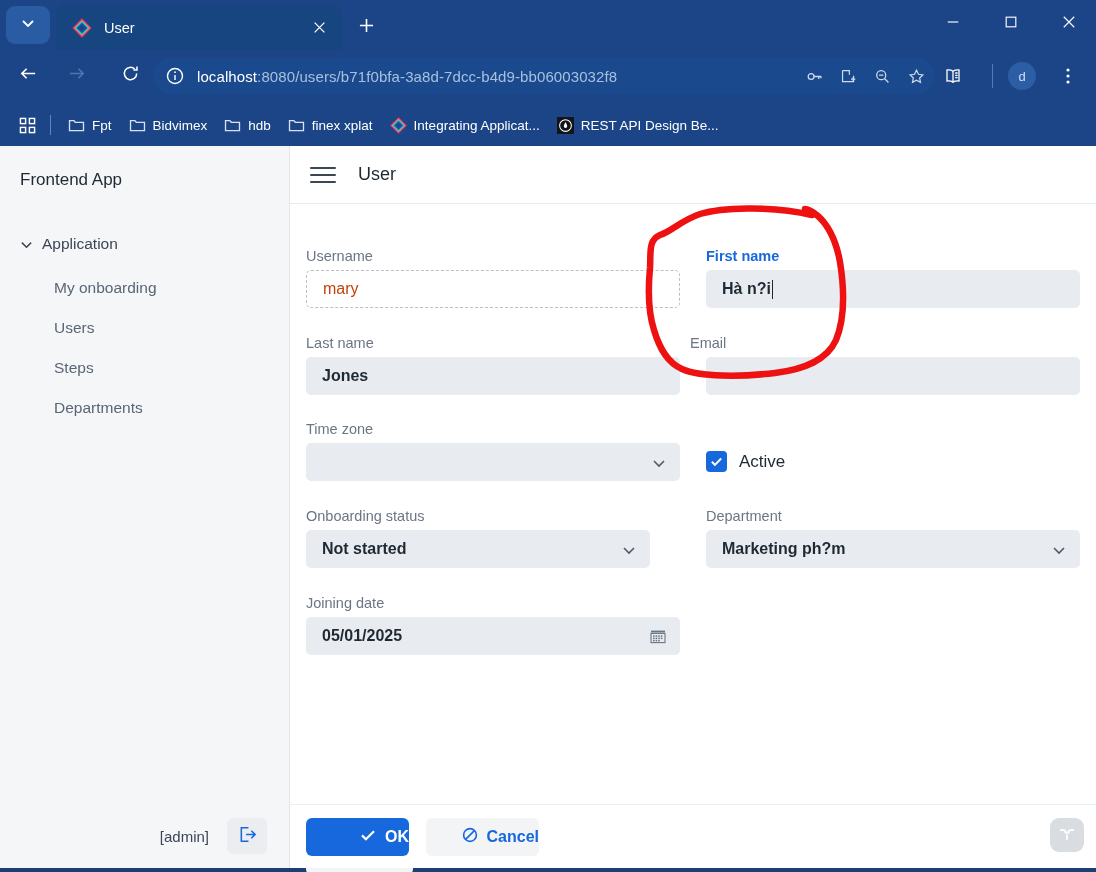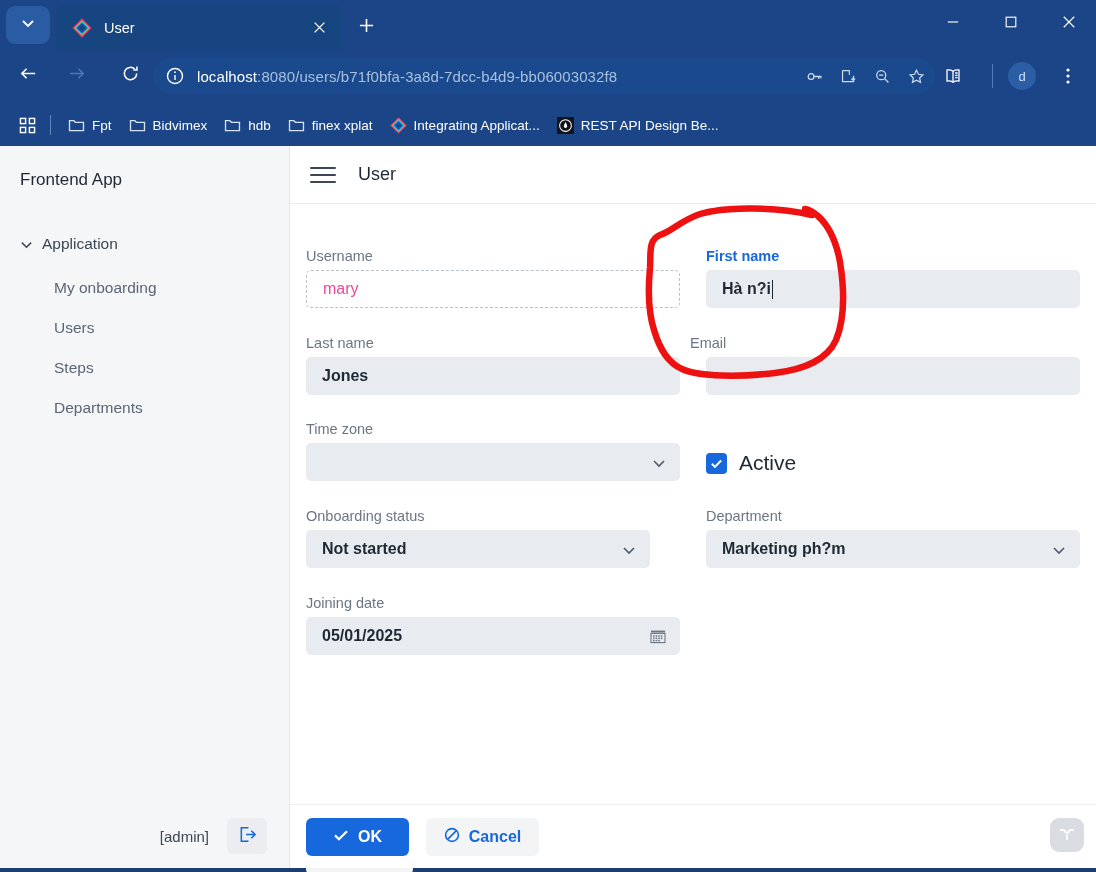--- a/index.html
+++ b/index.html
@@ -122,41 +122,41 @@
   .main-title { font-size: 18px; color: #1f2933; }
 
   .form { position: absolute; left: 0; top: 58px; width: 806px; height: 600px; }
 
   .field-label { position: absolute; font-size: 14.5px; color: #6b7684; }
   .field-label.focused { color: #1668dc; font-weight: bold; }
   .field-box { position: absolute; height: 38px; background: #e8ebef;
                border-radius: 5px; display: flex; align-items: center; padding: 0 16px; }
   .field-box.readonly { background: #ffffff; border: 1px dashed #b9c0c9; }
   .field-value { font-size: 16px; color: #1f2933; font-weight: bold; }
-  .field-value.muted { color: #ec4899; font-weight: normal; }
+  .field-value.muted { color: #c2410c; font-weight: normal; }
   .caret { display: inline-block; width: 1.5px; height: 19px; background: #1f2933;
            margin-left: 1px; vertical-align: -4px; }
   .chevron-down { position: absolute; right: 14px; top: 13px; width: 14px; height: 14px; }
   .cal-icon { position: absolute; right: 14px; top: 11px; width: 16px; height: 16px; }
 
   .checkrow { position: absolute; display: flex; align-items: center; }
   .checkbox { width: 21px; height: 21px; background: #1668dc; border-radius: 4px;
               display: flex; align-items: center; justify-content: center; margin-right: 12px; }
   .checkbox svg { width: 13px; height: 13px; }
-  .check-label { font-size: 21px; color: #1f2933; }
+  .check-label { font-size: 17px; color: #1f2933; }
 
   .gen-btn { position: absolute; left: 306px; top: 690px; width: 107px; height: 39px;
              background: #f3f4f6; border-radius: 6px; display: flex; align-items: center;
              justify-content: center; font-size: 16px; color: #1668dc; font-weight: bold; }
 
   
   .bottombar { position: absolute; left: 290px; bottom: 0; width: 806px; height: 64px;
                background: #ffffff; border-top: 1px solid #eceef1; }
   .btn { position: absolute; top: 13px; height: 38px; border-radius: 6px;
-         display: flex; align-items: center; justify-content: center; font-size: 16px;
+         display: flex; align-items: center; justify-content: flex-end; font-size: 16px;
          font-weight: bold; }
   .btn-ok { left: 16px; width: 103px; background: #1668dc; color: #ffffff; }
   .btn-cancel { left: 136px; width: 113px; background: #f3f4f6; color: #1668dc; }
   .btn svg { width: 16px; height: 16px; margin-right: 9px; }
 
   .fab { position: absolute; right: 12px; bottom: 16px; width: 34px; height: 34px;
          background: #d9dde2; border-radius: 9px; display: flex;
          align-items: center; justify-content: center; }
   .fab svg { width: 20px; height: 20px; }
 

